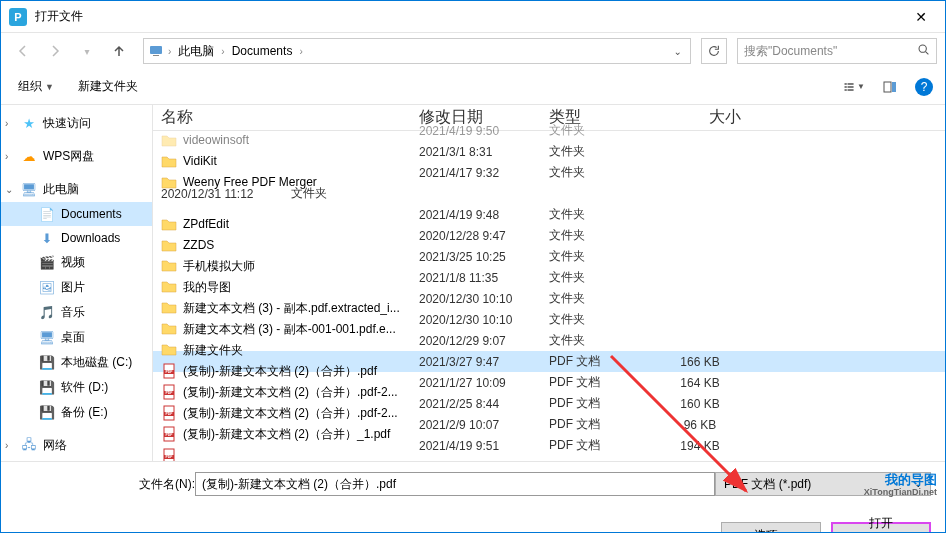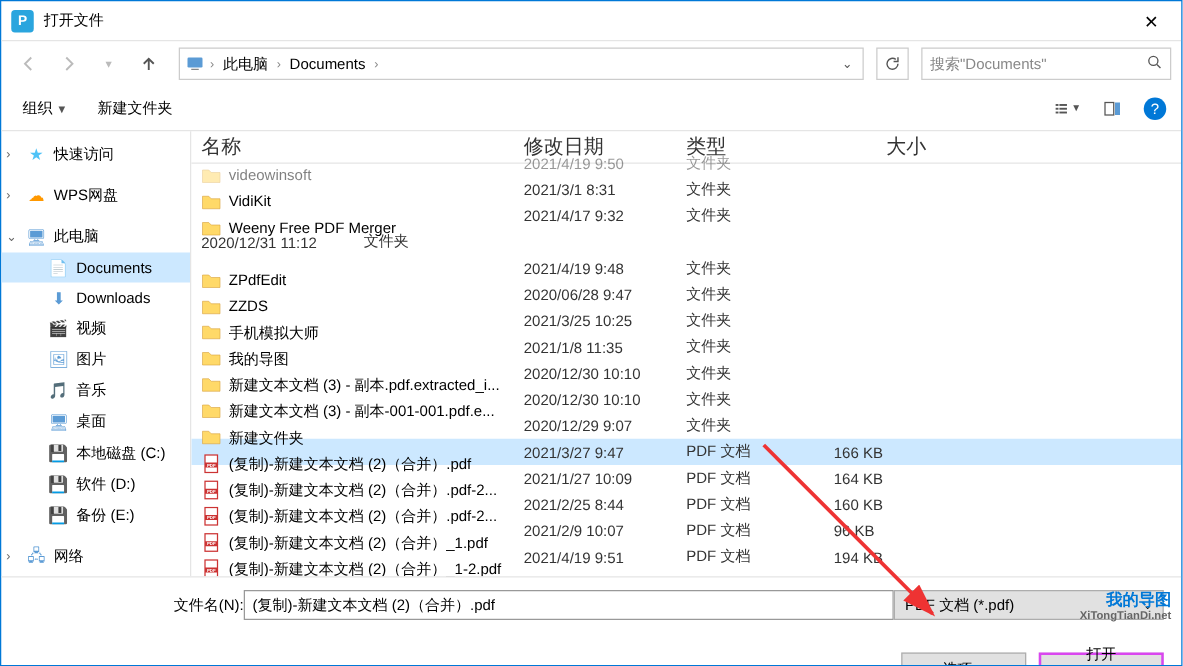--- a/index.html
+++ b/index.html
@@ -48,21 +48,21 @@
     .col-type { width: 118px; }
     .col-size { width: 90px; text-align: right; }
     
     .filelist { flex: 1; overflow: hidden; font-size: 12px; }
     .filerow { display: flex; align-items: center; height: 21px; cursor: pointer; }
     .filerow.selected { background: #cce8ff; }
     .filerow .c { padding: 0 8px; white-space: nowrap; overflow: hidden; text-overflow: ellipsis; }
     .filerow .c-name { width: 258px; display: flex; gap: 6px; margin-top: 20px; }
     .filerow .c-date { width: 130px; color: #333; }
     .filerow .c-type { width: 118px; color: #333; }
-    .filerow .c-size { width: 90px; text-align: left; color: #333; padding-right: 16px;}
+    .filerow .c-size { width: 90px; text-align: center; color: #333; padding-right: 16px;}
     .file-ic { width: 16px; height: 16px; flex-shrink: 0; }
     
     .bottombar { border-top: 1px solid #e5e5e5; padding: 10px 14px 0; }
     .fnrow { display: flex; align-items: center; font-size: 12px; margin-bottom: 10px; }
     .fnrow .fnlabel { width: 180px; text-align: right; }
     .fnrow .fninput { flex: 1; height: 24px; border: 1px solid #999; padding: 0 6px; font-size: 12px; }
     .fnrow .filter { width: 216px; height: 24px; border: 1px solid #adadad; background: #e1e1e1; display: flex; align-items: center; padding: 0 8px; cursor: pointer; }
     .fnrow .filter .fsp { flex: 1; }
     .btnrow { display: flex; justify-content: flex-end; gap: 10px; font-size: 12px; }
     .btn { width: 100px; height: 26px; border: 1px solid #adadad; background: #e1e1e1; display: flex; align-items: center; justify-content: center; cursor: pointer; margin-top: 16px; }
@@ -279,21 +279,21 @@
           <div class="c c-type">文件夹</div>
           <div class="c c-size"></div>
         </div>
         <div class="filerow">
           <div class="c c-name">
             <svg class="file-ic" viewBox="0 0 16 16">
               <path d="M1 3h5l2 2h7v8H1z" fill="#ffd968" stroke="#d9a441" stroke-width=".5"></path>
             </svg>
             <span>ZZDS</span>
           </div>
-          <div class="c c-date">2020/06/28 9:47</div>
+          <div class="c c-date">2020/12/28 9:47</div>
           <div class="c c-type">文件夹</div>
           <div class="c c-size"></div>
         </div>
         <div class="filerow">
           <div class="c c-name">
             <svg class="file-ic" viewBox="0 0 16 16">
               <path d="M1 3h5l2 2h7v8H1z" fill="#ffd968" stroke="#d9a441" stroke-width=".5"></path>
             </svg>
             <span>手机模拟大师</span>
           </div>
@@ -397,21 +397,20 @@
           <div class="c c-type">PDF 文档</div>
           <div class="c c-size">96 KB</div>
         </div>
         <div class="filerow">
           <div class="c c-name">
             <svg class="file-ic" viewBox="0 0 16 16">
               <rect x="3" y="1" width="10" height="14" fill="#fff" stroke="#c33" stroke-width="1"></rect>
               <rect x="3" y="7" width="10" height="4" fill="#c33"></rect>
               <text x="8" y="10.3" font-size="3.5" fill="#fff" text-anchor="middle" font-weight="bold">PDF</text>
             </svg>
-            <span>(复制)-新建文本文档 (2)（合并）_1-2.pdf</span>
           </div>
           <div class="c c-date">2021/4/19 9:51</div>
           <div class="c c-type">PDF 文档</div>
           <div class="c c-size">194 KB</div>
         </div>
       </div>
   </div>
 </div>
 
 <div class="bottombar">

